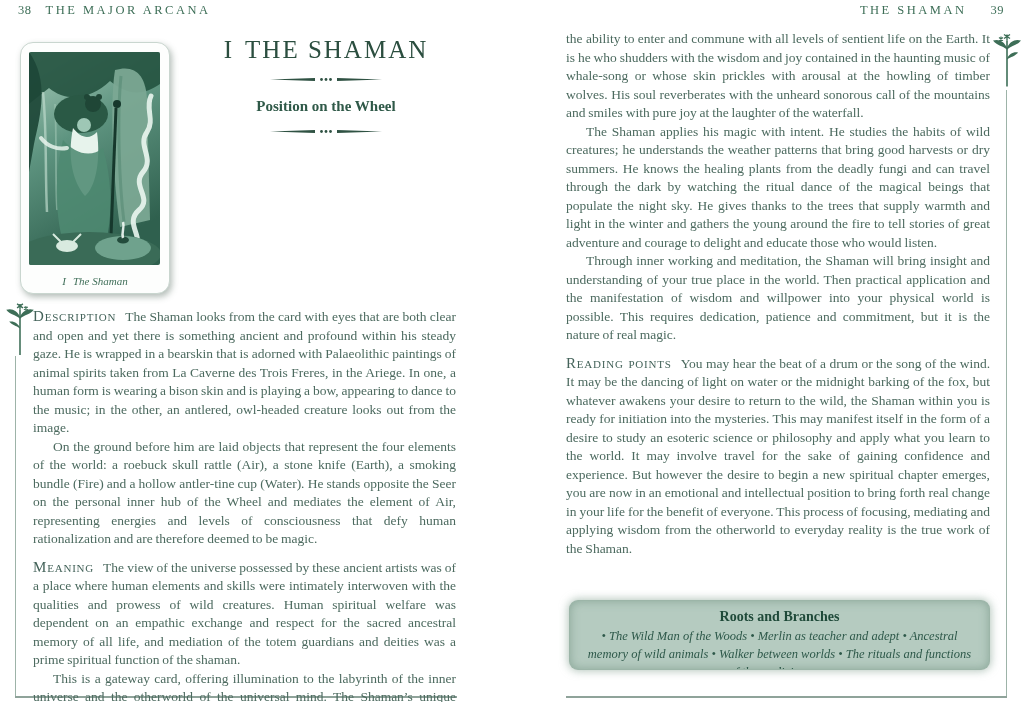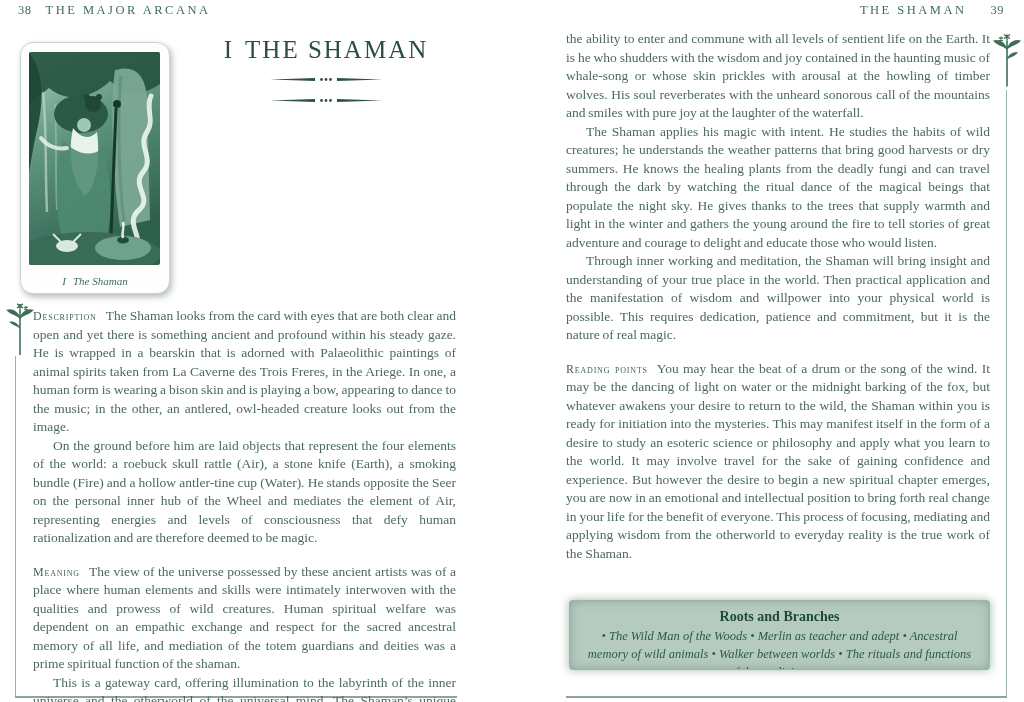--- a/index.html
+++ b/index.html
@@ -31,35 +31,35 @@
   .position-heading{font-size:15px;font-weight:bold;color:#2f5948;margin:14px 0 7px;}
   .position-text{font-style:italic;font-size:14px;line-height:22px;color:#3f6e58;margin:0 4px;}
   .divider.bottom{margin-top:12px;}
 
   
   .body-col{font-size:13.5px;line-height:18.5px;color:#4c6a5f;text-align:justify;word-spacing:-0.5px;}
   .body-left{position:absolute;left:33px;top:307px;width:423px;}
   .body-right{position:absolute;left:566px;top:30px;width:424px;font-family:Liberation Serif, serif;}
   .body-col p{margin:0;}
   .body-col p.indent{text-indent:20px;}
-  .section{margin-top:15px;}
-  .lead{font-variant:small-caps;font-size:12px;letter-spacing:0.8px;margin-right:9px;color:#44635a;}
+  .section{margin-top:9px;}
+  .lead{font-variant:small-caps;font-size:15px;letter-spacing:0.8px;margin-right:9px;color:#44635a;}
 
   
   .rule{position:absolute;background:#8fa39a;}
   .vrule-left{left:15px;top:356px;width:1px;height:340px;background:#9db3a8;}
   .hrule-left{left:15px;top:696px;width:442px;height:1.5px;}
   .vrule-right{left:1006px;top:90px;width:1px;height:606px;background:#9db3a8;}
   .hrule-right{left:566px;top:696px;width:441px;height:1.5px;}
   .plant{position:absolute;}
   .plant-left{left:3px;top:301px;width:34px;height:54px;}
   .plant-right{left:992px;top:30px;width:30px;height:58px;transform:scaleX(-1);}
 
   
-  .roots-box{position:absolute;left:570px;top:601px;width:419px;height:68px;border-radius:3px;
+  .roots-box{position:absolute;left:570px;top:601px;width:419px;height:68px;border-radius:8px;
     background:#b5cbc0;text-align:center;overflow:hidden;
     box-shadow:0 0 0 1px #9cb5a8,0 0 8px 2px rgba(138,166,151,.65),inset 0 0 10px rgba(104,136,121,.55);}
   .roots-title{font-size:14px;font-weight:bold;color:#1f4a39;margin:8px 10px 2px;}
   .roots-items{font-style:italic;font-size:12.5px;line-height:18px;color:#2d5849;margin:0 12px;}
 </style>
 </head>
 <body>
 
 <div class="spread">
 
@@ -114,20 +114,21 @@
       <h1 class="card-title">
         <span class="tnum">I</span><span>THE SHAMAN</span>
       </h1>
       <svg class="divider" width="112" height="9" viewBox="0 0 112 9">
         <polygon points="0,4.5 45,3.1 45,5.9" fill="#2f5243"></polygon>
         <circle cx="51.5" cy="4.5" r="1.4" fill="#2f5243"></circle>
         <circle cx="56" cy="4.5" r="1.4" fill="#2f5243"></circle>
         <circle cx="60.5" cy="4.5" r="1.4" fill="#2f5243"></circle>
         <polygon points="112,4.5 67,3.1 67,5.9" fill="#2f5243"></polygon>
       </svg>
+      <div class="position-heading">Position on the Wheel</div>
       <svg class="divider bottom" width="112" height="9" viewBox="0 0 112 9">
         <polygon points="0,4.5 45,3.1 45,5.9" fill="#2f5243"></polygon>
         <circle cx="51.5" cy="4.5" r="1.4" fill="#2f5243"></circle>
         <circle cx="56" cy="4.5" r="1.4" fill="#2f5243"></circle>
         <circle cx="60.5" cy="4.5" r="1.4" fill="#2f5243"></circle>
         <polygon points="112,4.5 67,3.1 67,5.9" fill="#2f5243"></polygon>
       </svg>
     </div>
 
     <svg class="plant plant-left" viewBox="0 0 30 55">

